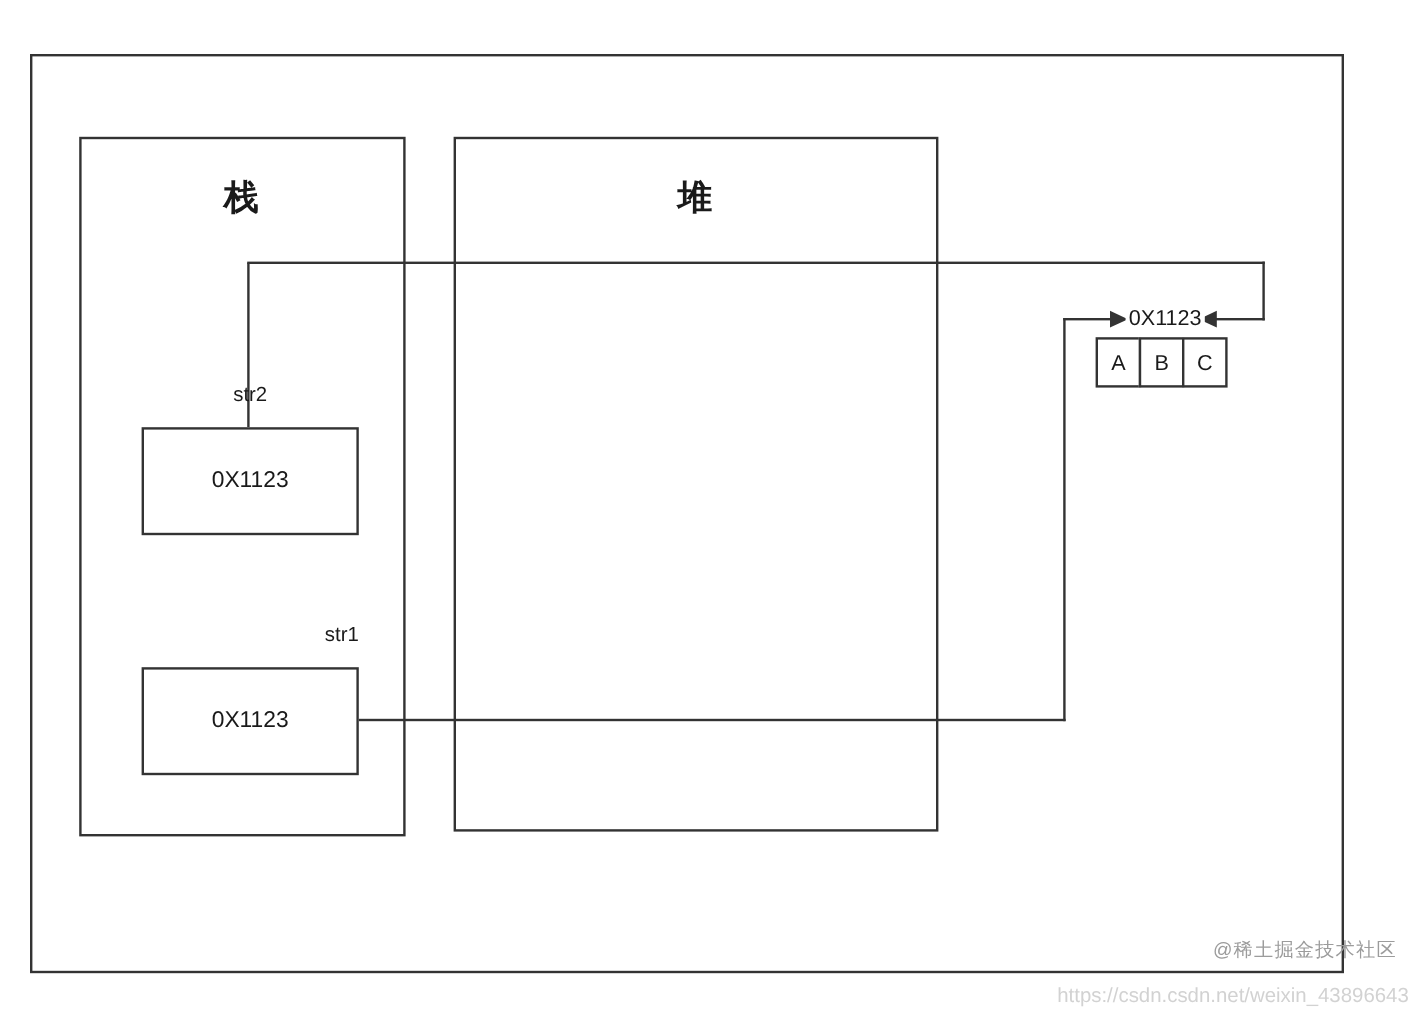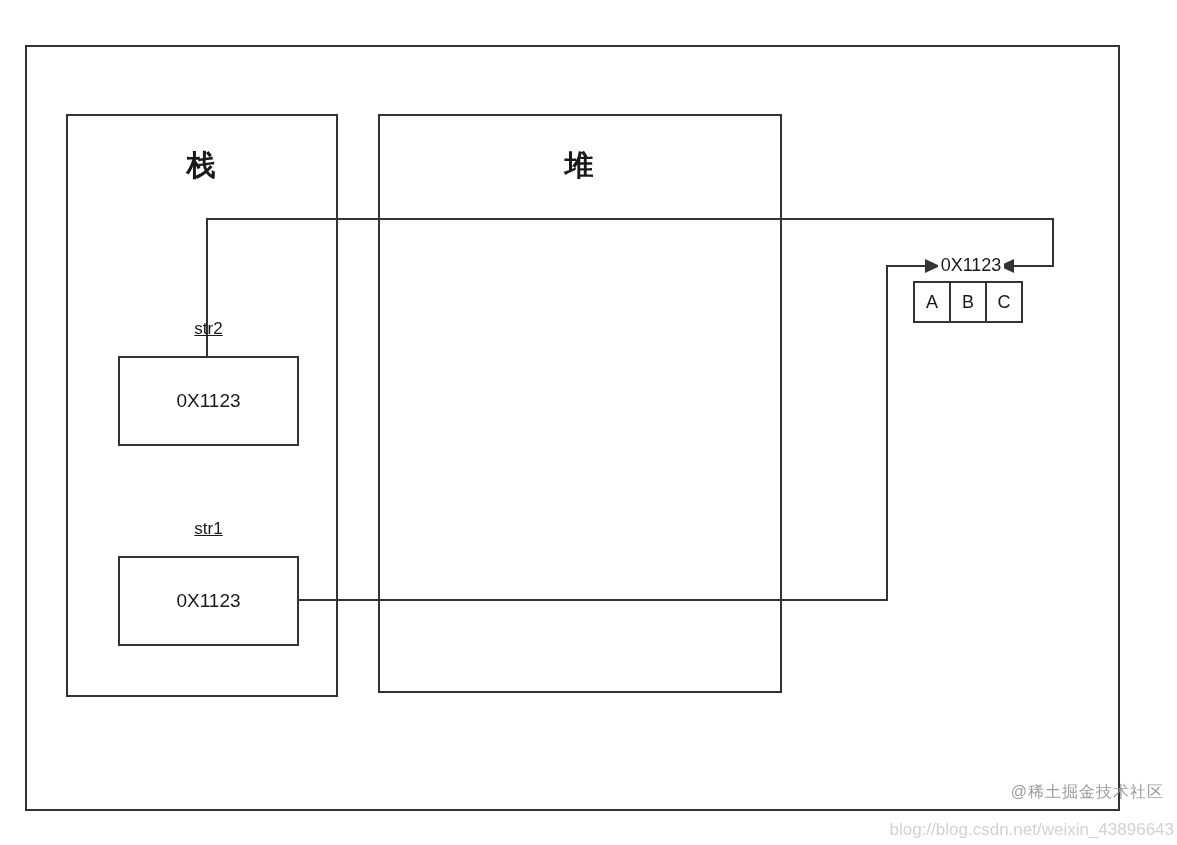--- a/index.html
+++ b/index.html
@@ -34,24 +34,24 @@
   .var-box {
     position: absolute; width: 181px; height: 90px;
     border: 2px solid var(--line, #333); box-sizing: border-box;
     display: flex; align-items: center; justify-content: center;
     font-size: 19px; background: #fff;
   }
   .var-box-str2 { left: 118px; top: 356px; }
   .var-box-str1 { left: 118px; top: 556px; }
   .var-label {
     position: absolute; left: 118px; width: 181px;
-    text-align: center; font-size: 17px; text-decoration: underline;
+    text-align: center; font-size: 17px;
   }
   .var-label-str2 { top: 319px; }
-  .var-label-str1 { top: 519px; }
+  .var-label-str1 { top: 519px; text-align: right; }
   .line { position: absolute; background: var(--line, #333); }
   .l-str2-up    { left: 206px;  top: 219px; width: 2px;   height: 137px; }
   .l-str2-top   { left: 206px;  top: 218px; width: 848px; height: 2px; }
   .l-str2-down  { left: 1052px; top: 218px; width: 2px;   height: 49px; }
   .l-str2-in    { left: 1012px; top: 265px; width: 42px;  height: 2px; }
   .l-str1-right { left: 298px;  top: 599px; width: 590px; height: 2px; }
   .l-str1-up    { left: 886px;  top: 265px; width: 2px;   height: 336px; }
   .l-str1-in    { left: 886px;  top: 265px; width: 40px;  height: 2px; }
   .arrow { position: absolute; width: 0; height: 0; }
   .arrow-left {
@@ -132,15 +132,15 @@
     </div>
     <div class="cell">
       <span>B</span>
     </div>
     <div class="cell">
       <span>C</span>
     </div>
   </div>
 
   <div class="wm-community">@稀土掘金技术社区</div>
-  <div class="wm-url">blog://blog.csdn.net/weixin_43896643</div>
+  <div class="wm-url">https://csdn.csdn.net/weixin_43896643</div>
 
 </div>
 
 </body></html>

